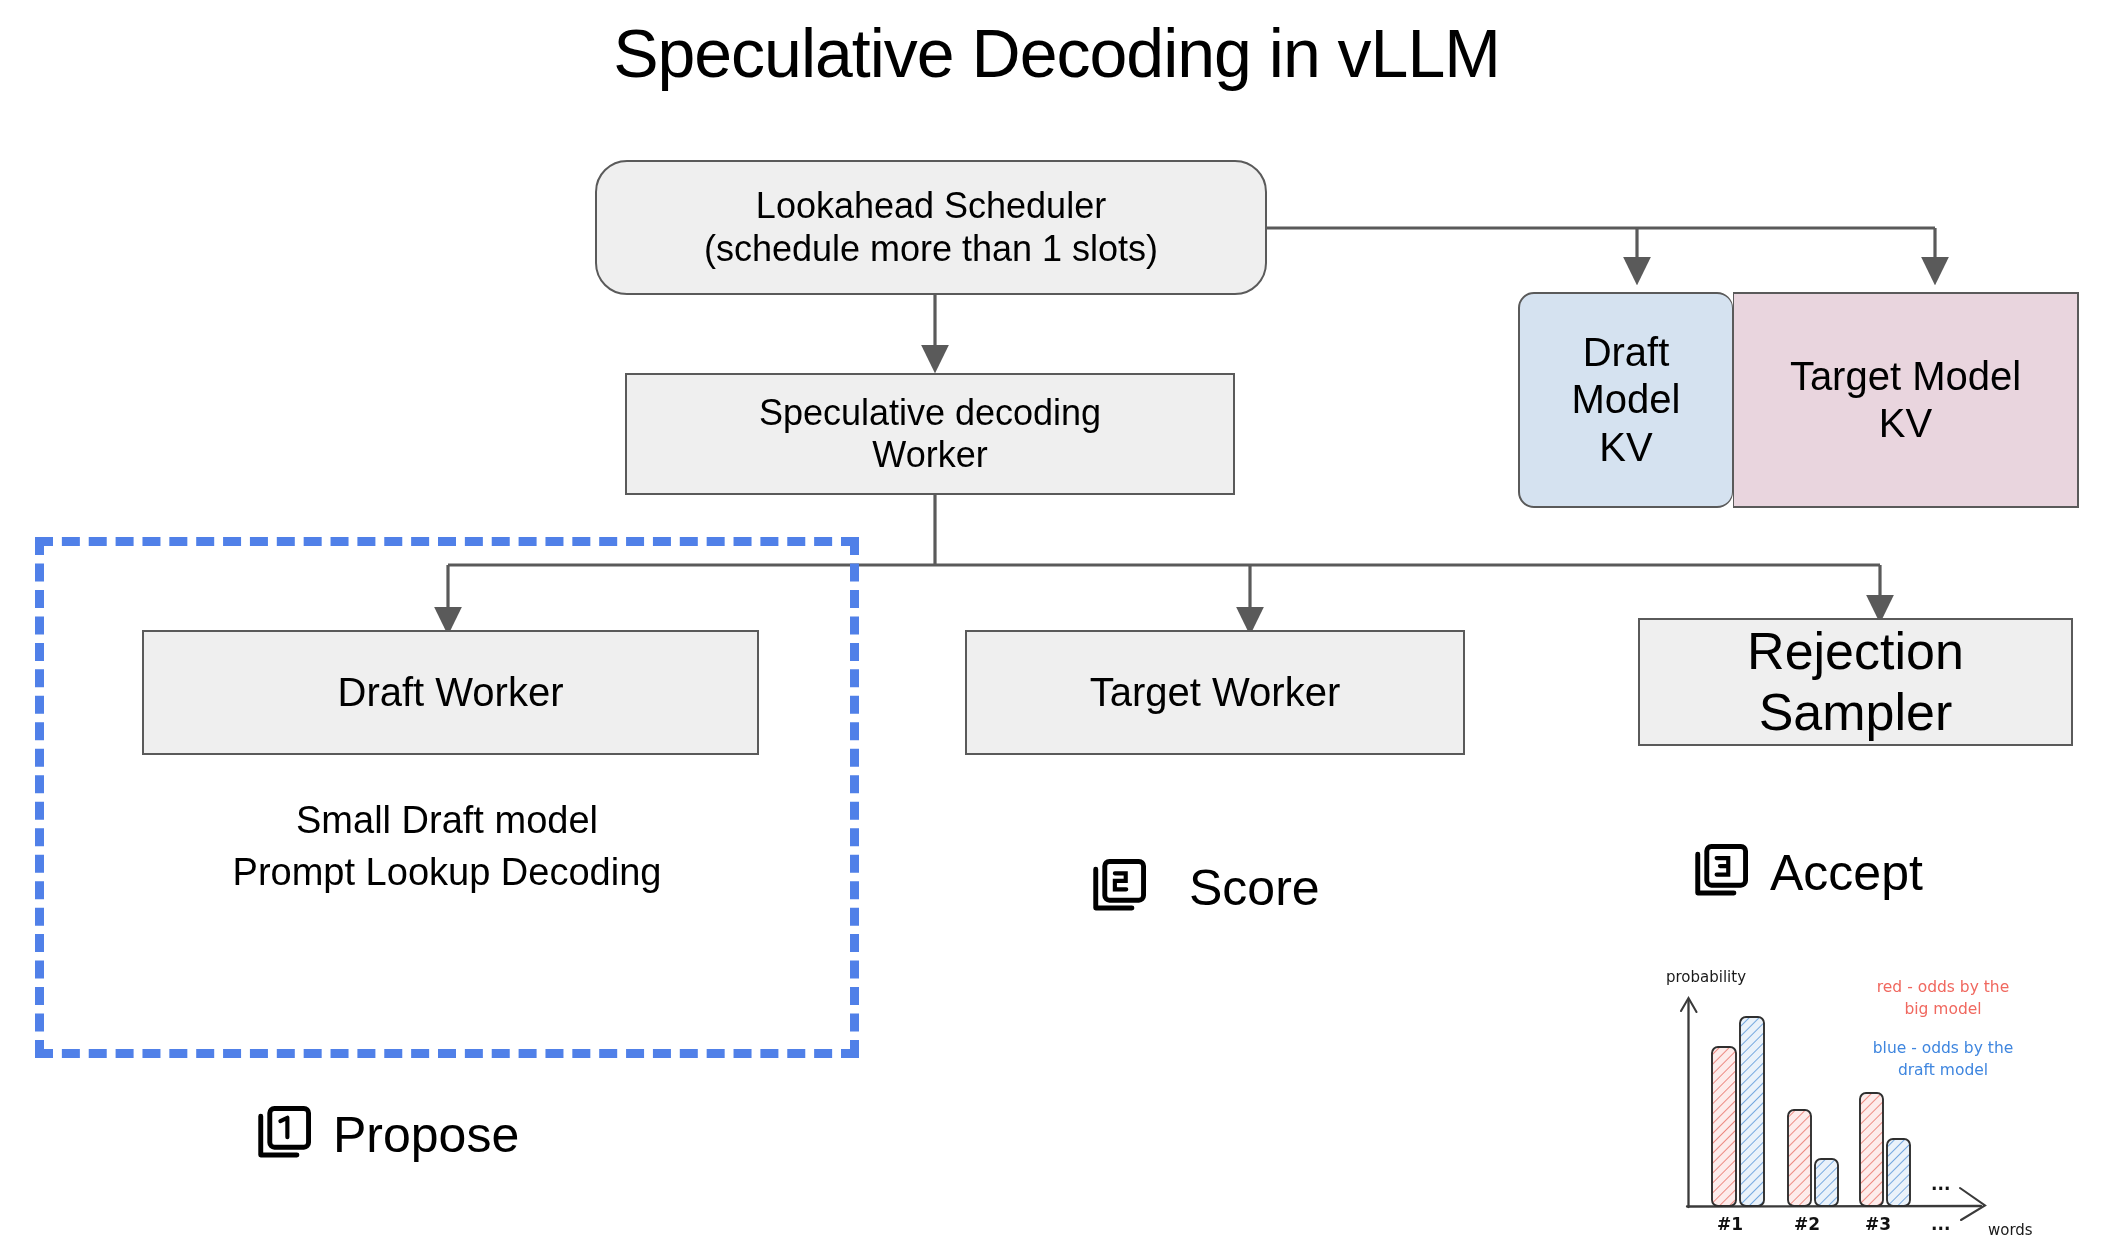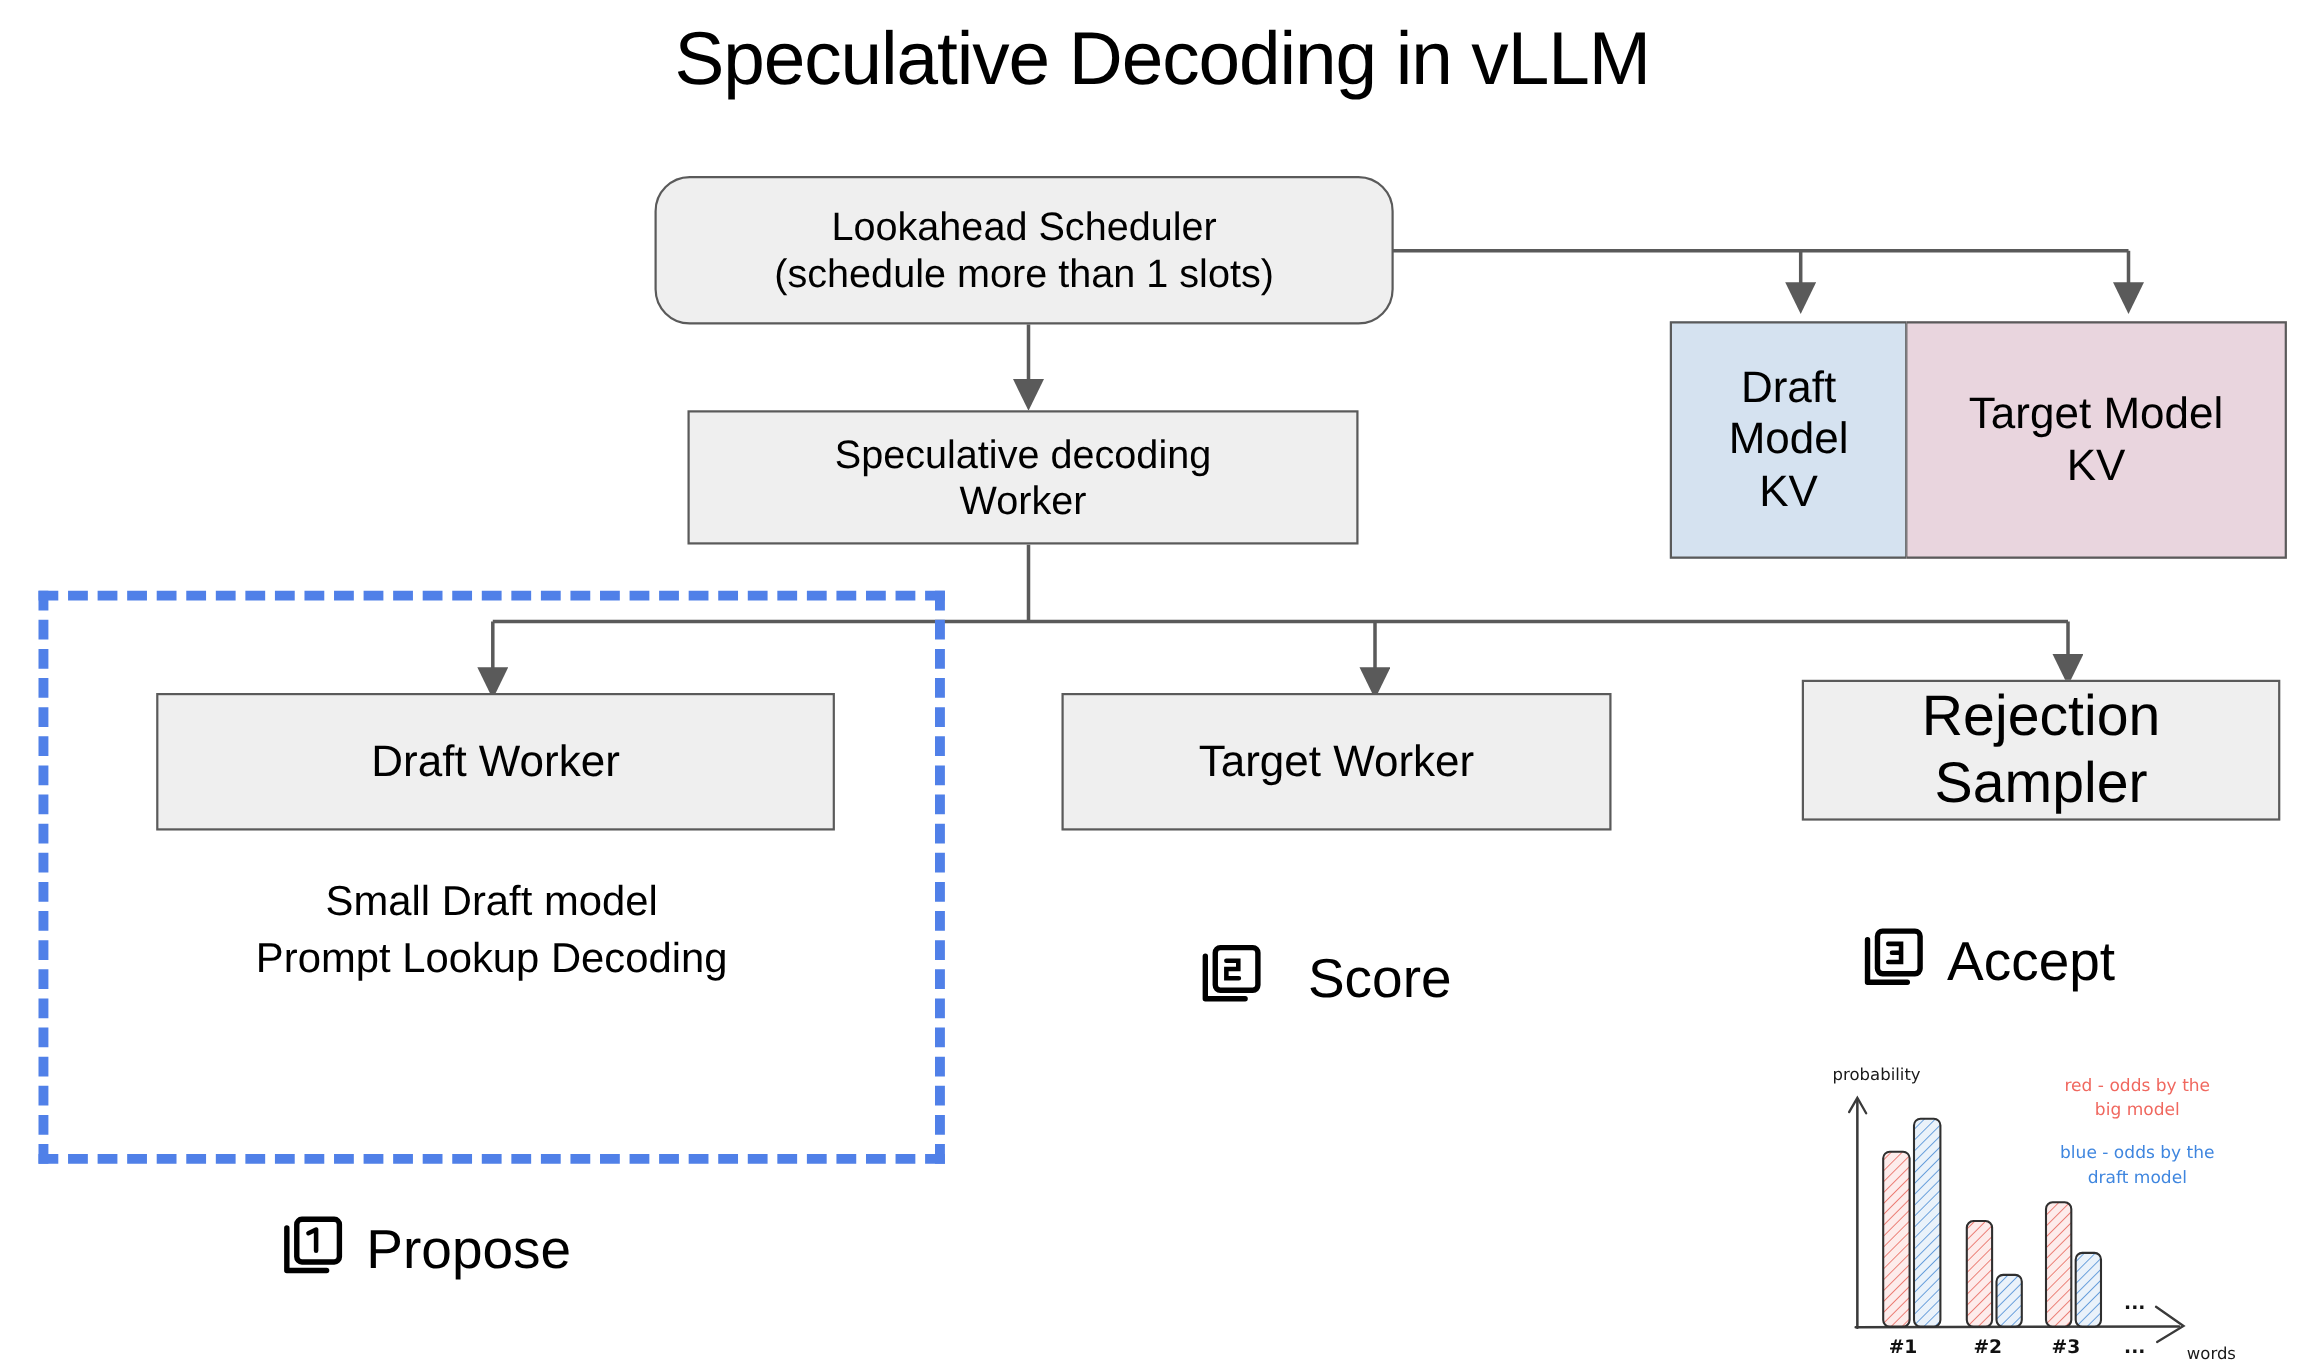--- a/index.html
+++ b/index.html
@@ -42,20 +42,21 @@
     text-align: center;
     font-size: 36px;
     line-height: 1.18;
     color: #000;
     white-space: pre-line;
     padding: 2px 6px;
   }
   .fbox.kv-blue {
     background: #d5e2f0;
     border-right-width: 1px;
+    border-radius: 16px;
   }
   .fbox.kv-pink {
     background: #e9d5de;
     border-left-width: 1px;
   }
 
   
   #connectors {
     position: absolute;
     left: 0;

